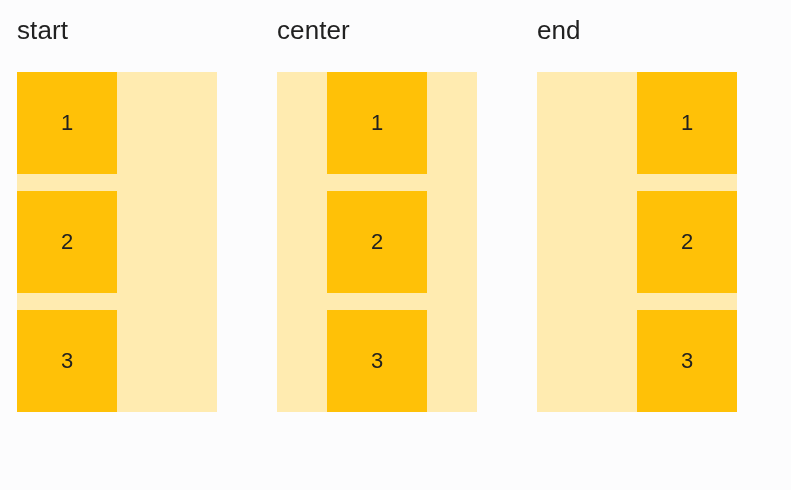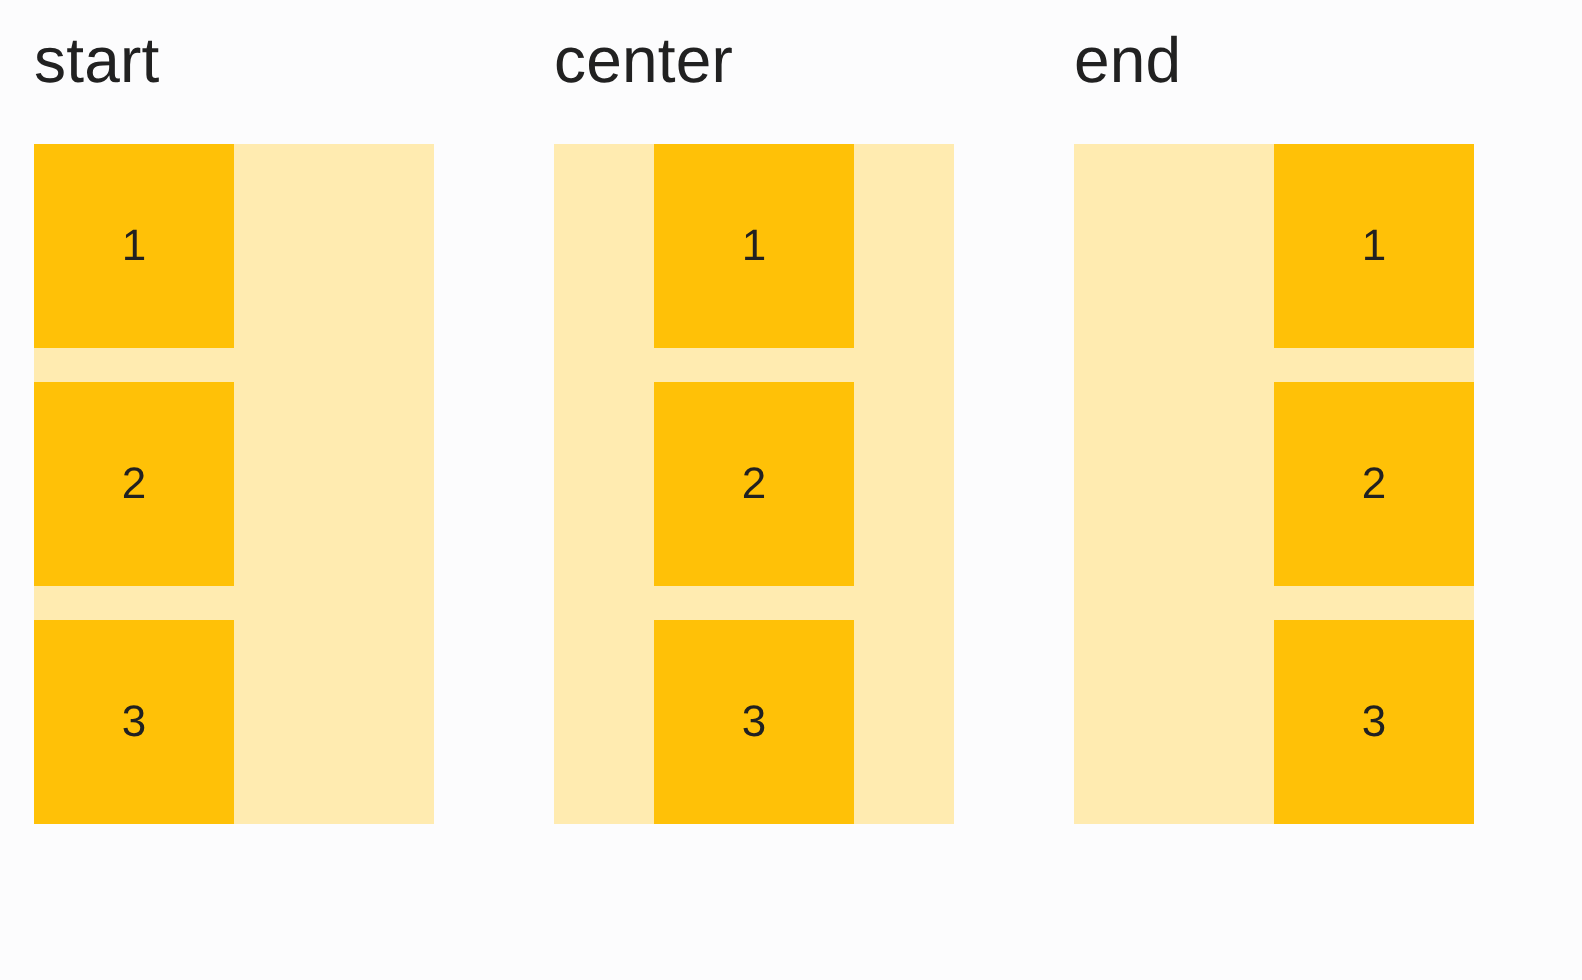--- a/index.html
+++ b/index.html
@@ -28,21 +28,21 @@
   }
 
   .group-start  { left: 17px; }
   .group-center { left: 277px; }
   .group-end    { left: 537px; }
 
   .group-label {
     position: absolute;
     top: 13px;
     left: 0;
-    font-size: 32px;
+    font-size: 26px;
     line-height: 34px;
     color: #212121;
     white-space: nowrap;
     letter-spacing: 0.1px;
   }
 
   .flex-container {
     position: absolute;
     top: 72px;
     left: 0;

